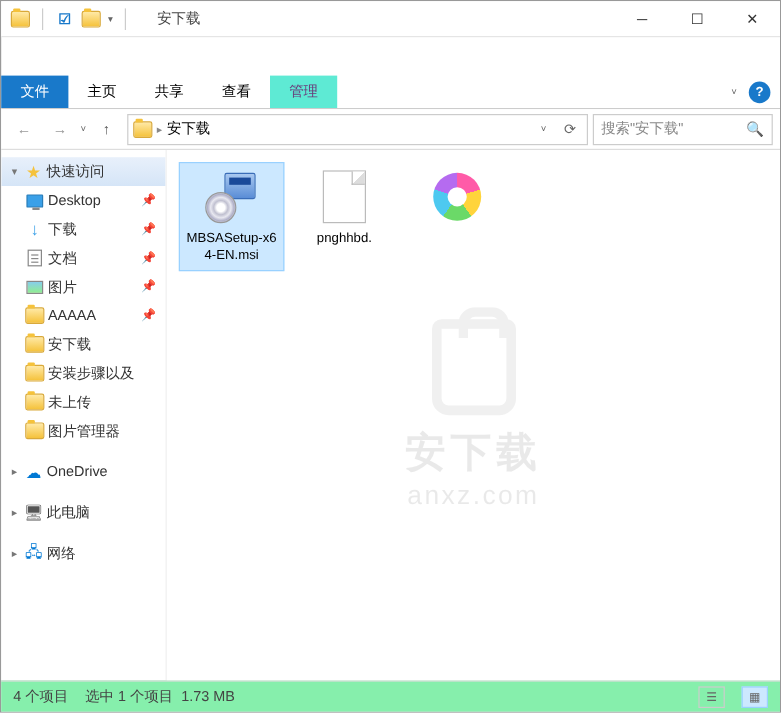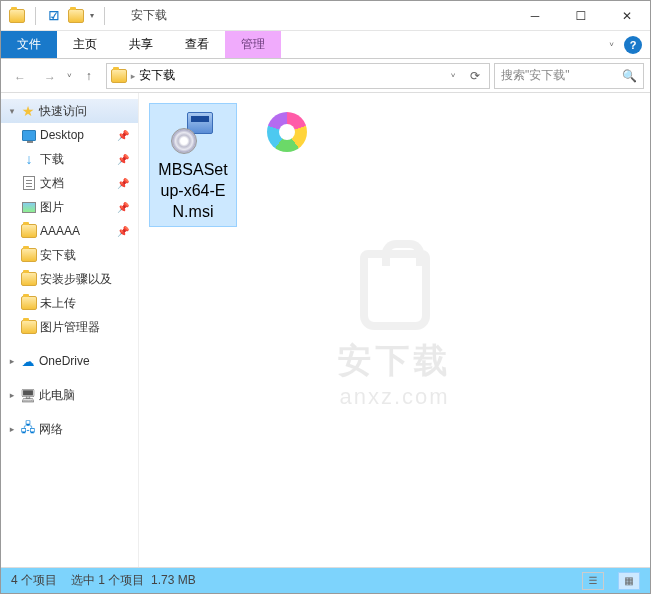--- a/index.html
+++ b/index.html
@@ -13,24 +13,24 @@
     .folder-small { width: 16px; height: 14px; background: linear-gradient(#ffe9a6,#f5c23b); border: 1px solid #d9a93a; border-radius: 2px; position: relative; }
     .folder-small::before { content:""; position:absolute; top:-3px; left:1px; width:6px; height:3px; background:#f5c23b; border-radius:1px 1px 0 0; }
     .divider-v { width: 1px; height: 18px; background: #ccc; margin: 0 4px; align-self: center; }
     .title-context { display: flex; align-items: stretch; }
     .context-tab { background: #e8c4f0; color: #6a3b7a; padding: 2px 10px 0; display:flex; align-items:center; border-top: 1px solid #d9a8e8; border-left:1px solid #d9a8e8; border-right:1px solid #d9a8e8;}
     .title-text { padding: 0 14px; display:flex; align-items:center; color:#444; }
     .win-controls { margin-left: auto; display: flex; }
     .win-btn { width: 46px; display:flex; align-items:center; justify-content:center; color:#333; }
     
     
-    .ribbon { height: 28px; display:flex; align-items:stretch; background:#fff; border-bottom:1px solid #ccc; font-size:12px; }
+    .ribbon { height: 28px; display:flex; align-items:stretch; background:#fff; border-bottom:1px solid #ccc; font-size:12px;margin-top:32px; }
     .ribbon-tab { padding: 0 16px; display:flex; align-items:center; color:#000000; }
     .ribbon-tab.file { background:#1979ca; color:#fff; }
-    .ribbon-tab.context { background:#f0abfc; color:#6a3b7a; }
+    .ribbon-tab.context { background:#5eead4; color:#6a3b7a; }
     .ribbon-spacer { flex:1; }
     .ribbon-right { display:flex; align-items:center; padding:0 8px; gap:10px; color:#555;}
     .help-icon { width:18px; height:18px; border-radius:50%; background:#1979ca; color:#fff; display:flex; align-items:center; justify-content:center; font-size:11px; font-weight:bold;}
     
     
     .navbar { height: 34px; display:flex; align-items:center; gap:4px; padding: 3px 6px; border-bottom:1px solid #ddd; background:#fff; font-size:12px; }
     .nav-arrow { width:26px; height:26px; border-radius:3px; display:flex; align-items:center; justify-content:center; color:#999; }
     .nav-arrow.enabled { color:#555; }
     .address { flex:1; height:26px; border:1px solid #ccc; display:flex; align-items:center; padding:0 4px; gap:4px; }
     .addr-seg { display:flex; align-items:center; gap:3px; }
@@ -46,21 +46,21 @@
     .tree-item.top { padding-left:6px; }
     .tree-item.child { padding-left:20px; }
     .tree-expand { width:10px; text-align:center; color:#777; font-size:9px; }
     .tree-icon { width:16px; height:16px; display:flex; align-items:center; justify-content:center; flex-shrink:0; }
     .pin { margin-left:auto; color:#888; font-size:10px; padding-right:4px; }
     .star-icon { color:#f5c23b; font-size:14px; }
     .quick-bg { background: linear-gradient(#e8f0fb,#d5e5f7); }
     
     
     .content { flex:1; background:#fff; padding:10px; display:flex; align-content:flex-start; flex-wrap:wrap; gap:6px; position:relative; }
-    .file-item { width:88px; display:flex; flex-direction:column; align-items:center; padding:4px; font-size:16px; text-align:center; border:1px solid transparent; }
+    .file-item { width:88px; display:flex; flex-direction:column; align-items:center; padding:4px; font-size:11px; text-align:center; border:1px solid transparent; }
     .file-item.selected { background:#cce8ff; border:1px solid #99d1ff; }
     .file-icon { width:48px; height:48px; display:flex; align-items:center; justify-content:center; margin-bottom:4px; }
     .file-label { line-height:1.3; word-break:break-all; }
     
     
     .msi-icon { position:relative; width:44px; height:44px; }
     .msi-box { position:absolute; right:2px; top:2px; width:26px; height:22px; background:linear-gradient(#a8c8f0,#5a8dd6); border:1px solid #3a6db8; border-radius:2px; }
     .msi-box::after{content:"";position:absolute;top:3px;left:3px;right:3px;height:6px;background:#1a4a9a;}
     .msi-disc { position:absolute; left:0; bottom:0; width:26px; height:26px; border-radius:50%; background:radial-gradient(circle,#fff 20%,#c0c0d0 35%,#e8e8f0 50%,#b0b0c8 65%,#e0e0e8 80%); border:1px solid #999; }
     .blank-doc { width:36px; height:44px; background:#fff; border:1px solid #bbb; position:relative; }
@@ -78,21 +78,21 @@
     .pc-ico{color:#555;font-size:13px;}
     .net-ico{color:#0078d4;font-size:13px;}
     
     .watermark { position:absolute; top:50%; left:50%; transform:translate(-50%,-50%); opacity:0.12; pointer-events:none; text-align:center; color:#555; }
     .watermark .wm-badge { width:70px; height:80px; margin:0 auto 8px; border:8px solid #888; border-radius:8px 8px 14px 14px; position:relative; }
     .watermark .wm-badge::before{content:"";position:absolute;top:-18px;left:14px;width:26px;height:18px;border:8px solid #888;border-bottom:none;border-radius:14px 14px 0 0;}
     .watermark .wm1{font-size:34px;font-weight:bold;letter-spacing:4px;}
     .watermark .wm2{font-size:22px;letter-spacing:2px;}
     
     
-    .statusbar { height:26px; border-top:1px solid #ddd; display:flex; align-items:center; font-size:12px; padding:0 10px; gap:14px; color:#444; background:#7dd3fc;}
+    .statusbar { height:26px; border-top:1px solid #ddd; display:flex; align-items:center; font-size:12px; padding:0 10px; gap:14px; color:#444; background:#86efac;}
     .status-spacer{flex:1;}
     .view-btn{width:22px;height:18px;border:1px solid #ccc;display:flex;align-items:center;justify-content:center;color:#666;font-size:10px;}
     .view-btn.active{background:#cce8ff;border-color:#99d1ff;}
     
     .chev-down{font-size:8px;color:#666;}
     .check{color:#1979ca;font-weight:bold;}
   </style>
 </head>
 <body>
 
@@ -248,20 +248,26 @@
             <div class="file-icon">
               <div class="msi-icon">
                 <div class="msi-box"></div>
                 <div class="msi-disc"></div>
               </div>
             </div>
             <div class="file-label">MBSASetup-x64-EN.msi</div>
           </div>
           <div class="file-item">
             <div class="file-icon">
+              <div class="blank-doc"></div>
+            </div>
+            <div class="file-label">pnghhbd.</div>
+          </div>
+          <div class="file-item">
+            <div class="file-icon">
               <div class="htm-icon"></div>
             </div>
           </div>
         </div>
       <div class="watermark">
         <div class="wm-badge"></div>
         <div class="wm1">安下载</div>
         <div class="wm2">anxz.com</div>
       </div>
     </div>

